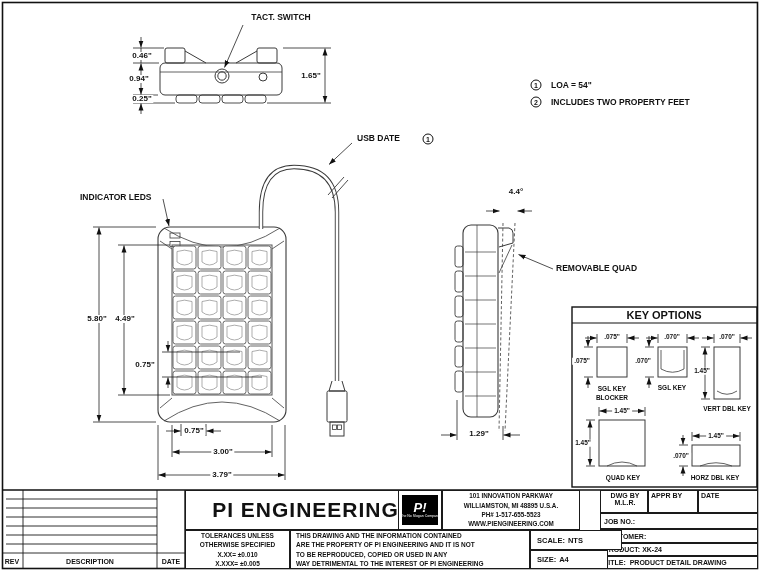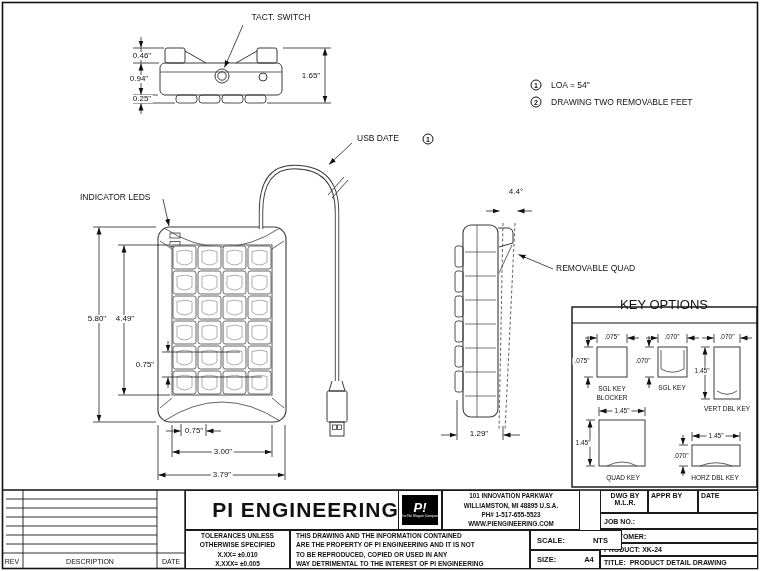--- a/index.html
+++ b/index.html
@@ -1,20 +1,20 @@
 <!DOCTYPE html>
 <html><head>
 <meta charset="utf-8">
 <style>
   * { margin:0; padding:0; box-sizing:border-box; }
   html,body { background:#fff; }
   #sheet { position:relative; width:760px; height:571px; background:#fff;
            font-family:"Liberation Sans",sans-serif; overflow:hidden; }
   svg { position:absolute; left:0; top:0; }
-  .lbl { position:absolute; font-weight:normal; font-size:8px; color:#111;
+  .lbl { position:absolute; font-weight:bold; font-size:8px; color:#111;
          white-space:nowrap; line-height:1; z-index:3; }
   .s85 { font-size:8.5px; }
   .s65 { font-size:6.5px; }
   .ctr { transform:translate(-50%,-50%); }
   .wbg { background:#fff; padding:0 2px; }
   .circ { position:absolute; width:11px; height:11px; border:1px solid #111;
           border-radius:50%; font-size:7px; font-weight:bold; color:#111;
           display:flex; align-items:center; justify-content:center;
           transform:translate(-50%,-50%); background:#fff; z-index:3; line-height:1; }
   .cell { position:absolute; border:1px solid #1a1a1a; background:#fff;
@@ -29,21 +29,21 @@
   #logo-box .slogan { font-size:3.5px; line-height:1.4; white-space:nowrap; }
   #c-address { display:flex; flex-direction:column; align-items:center; justify-content:center;
                font-weight:bold; font-size:6.3px; line-height:1.5; text-align:center; }
   #c-tol { display:flex; flex-direction:column; align-items:center; justify-content:center;
            font-weight:bold; font-size:6.5px; line-height:1.45; text-align:center; }
   #c-legal { display:flex; flex-direction:column; justify-content:center;
              font-weight:bold; font-size:6.5px; line-height:1.4; padding-left:5px; }
   .hdrcell { font-weight:bold; font-size:7px; padding:1px 0 0 2px; }
   .rowcell { font-weight:bold; font-size:7px; display:flex; align-items:center; padding-left:3px; }
   .kv { display:flex; align-items:center; font-weight:bold; font-size:7.5px; padding-left:6px; }
-  .kv .v { margin-left:28px; }
+  .kv .v { margin-left:3px; }
 </style>
 </head>
 <body>
 
 <div id="sheet">
 
 <svg width="760" height="571" viewBox="0 0 760 571">
   <defs>
     <marker id="ae" markerWidth="9" markerHeight="7" refX="7" refY="3" orient="auto" markerUnits="userSpaceOnUse">
       <path d="M0,0.5 L7,3 L0,5.5 Z" fill="#111"></path>
@@ -248,38 +248,38 @@
 
 <span class="lbl s85 ctr" style="left:281px;top:17px">TACT. SWITCH</span>
 <span class="lbl ctr wbg" style="left:142px;top:56px">0.46"</span>
 <span class="lbl ctr wbg" style="left:139px;top:79px">0.94"</span>
 <span class="lbl ctr wbg" style="left:142px;top:99px">0.25"</span>
 <span class="lbl ctr wbg" style="left:311px;top:76px">1.65"</span>
 
 <span class="circ" style="left:536px;top:85px">1</span>
 <span class="lbl s85" style="left:551px;top:81px">LOA = 54"</span>
 <span class="circ" style="left:536px;top:102px">2</span>
-<span class="lbl s85" style="left:551px;top:98px">DRAWING TWO REMOVABLE FEET</span>
+<span class="lbl s85" style="left:551px;top:98px">INCLUDES TWO PROPERTY FEET</span>
 
 <span class="lbl s85" style="left:80px;top:193px">INDICATOR LEDS</span>
 <span class="lbl s85" style="left:357px;top:134px">USB DATE</span>
 <span class="circ" style="left:428px;top:139px">1</span>
 
 <span class="lbl ctr wbg" style="left:97px;top:319px">5.80"</span>
 <span class="lbl ctr wbg" style="left:125px;top:319px">4.49"</span>
 <span class="lbl ctr" style="left:145px;top:365px">0.75"</span>
 <span class="lbl ctr wbg" style="left:194px;top:431px">0.75"</span>
 <span class="lbl ctr wbg" style="left:223px;top:452px">3.00"</span>
 <span class="lbl ctr wbg" style="left:222px;top:475px">3.79"</span>
 
 <span class="lbl ctr" style="left:516px;top:192px">4.4°</span>
 <span class="lbl s85" style="left:556px;top:264px">REMOVABLE QUAD</span>
 <span class="lbl ctr wbg" style="left:479px;top:434px">1.29"</span>
 
-<span class="lbl ctr" style="left:664px;top:304px;font-size:13px">KEY OPTIONS</span>
+<span class="lbl ctr" style="left:664px;top:315px;font-size:11px">KEY OPTIONS</span>
 <span class="lbl s65 ctr" style="left:612px;top:337px">.075"</span>
 <span class="lbl s65 ctr wbg" style="left:582px;top:361px">.075"</span>
 <span class="lbl s65 ctr" style="left:612px;top:389px">SGL KEY</span>
 <span class="lbl s65 ctr" style="left:612px;top:398px">BLOCKER</span>
 <span class="lbl s65 ctr" style="left:672px;top:337px">.070"</span>
 <span class="lbl s65 ctr wbg" style="left:643px;top:361px">.070"</span>
 <span class="lbl s65 ctr" style="left:672px;top:388px">SGL KEY</span>
 <span class="lbl s65 ctr" style="left:727px;top:337px">.070"</span>
 <span class="lbl s65 ctr wbg" style="left:702px;top:371px">1.45"</span>
 <span class="lbl s65 ctr" style="left:727px;top:409px">VERT DBL KEY</span>
@@ -344,18 +344,18 @@
   <span>THIS DRAWING AND THE INFORMATION CONTAINED</span>
   <span>ARE THE PROPERTY OF PI ENGINEERING AND IT IS NOT</span>
   <span>TO BE REPRODUCED, COPIED OR USED IN ANY</span>
   <span>WAY DETRIMENTAL TO THE INTEREST OF PI ENGINEERING</span>
 </div>
 
 <div class="cell kv" style="left:530px;top:530px;width:92px;height:20px">
   <span>SCALE:</span>
   <span class="v">NTS</span>
 </div>
-<div class="cell kv" style="left:530px;top:550px;width:70px;height:19px">
+<div class="cell kv" style="left:530px;top:550px;width:78px;height:19px">
   <span>SIZE:</span>
   <span class="v">A4</span>
 </div>
 
 </div>
 
 </body></html>

